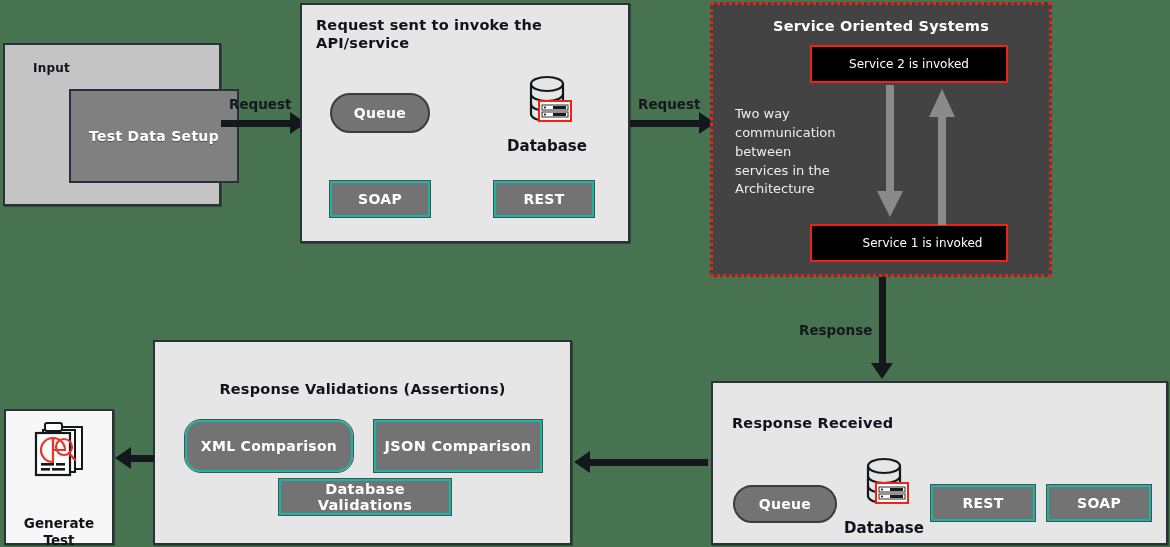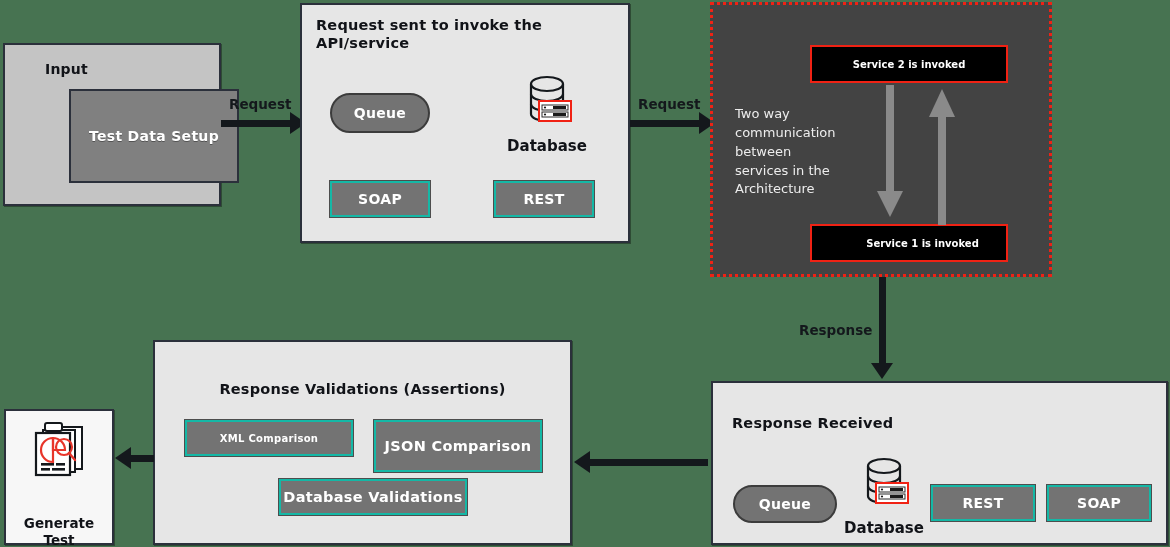--- a/index.html
+++ b/index.html
@@ -50,21 +50,21 @@
     border-radius: 999px;
     outline: none;
     border: 2px solid #3c3c3c;
   }
 
   
   #box-input {
     left: 3px; top: 43px; width: 218px; height: 163px;
     background: #c4c4c4;
   }
-  #input-title { left: 40px; top: 16px; font-size: 14px; }
+  #input-title { left: 28px; top: 16px; font-size: 12px; }
   #test-data-setup {
     left: 24px; top: 44px; width: 170px; height: 94px;
     background: #808080; border: 2px solid #2b303b;
     outline: none;
     font-size: 14px;
     text-shadow: 0 1px 0 rgba(0,0,0,0.35);
     margin-left: 40px;
   }
 
   
@@ -88,22 +88,22 @@
   }
   #soa-title {
     left: 0; top: 12px; width: 100%;
     text-align: center; color: #ffffff; font-size: 14.5px;
   }
   .svc-box {
     position: absolute;
     background: #000000;
     border: 2px solid #f02214;
     color: #ffffff;
-    font-weight: bold;
-    font-size: 10px;
+    font-weight: normal;
+    font-size: 12px;
     display: flex; align-items: center; justify-content: center; text-align: right;
   }
   #svc2 { left: 97px; top: 40px; width: 198px; height: 38px; }
   #svc1 { left: 97px; top: 219px; width: 198px; height: 38px; padding-left: 27px; }
   #soa-note {
     position: absolute; left: 22px; top: 100px; width: 112px;
     color: #ededed; font-size: 13px; line-height: 1.45;
     font-family: "DejaVu Sans", sans-serif;
   }
   .svc-arrow { position: absolute; }
@@ -119,23 +119,23 @@
   #soap-2  { left: 334px; top: 102px; width: 104px; height: 36px; font-size: 14px; }
   #db-2 { position:absolute; left: 128px; top: 72px; width: 86px; text-align: center; }
   #db-2 .db-label { font-size: 15px; font-weight: bold; color: #111318; margin-top: 2px; }
 
   
   #box-validations {
     left: 153px; top: 340px; width: 419px; height: 205px;
     background: #e6e6e6;
   }
   #validations-title { left: 0; top: 38px; width: 100%; text-align: center; font-size: 14.5px; }
-  #xml-cmp  { left: 30px; top: 78px; width: 168px; height: 36px; font-size: 10px; }
+  #xml-cmp  { left: 30px; top: 78px; width: 168px; height: 52px; font-size: 14px; border-radius: 16px; }
   #json-cmp { left: 219px; top: 78px; width: 168px; height: 52px; font-size: 14.5px; }
-  #db-val   { left: 124px; top: 137px; width: 188px; height: 36px; font-size: 14.5px; }
+  #db-val   { left: 124px; top: 137px; width: 172px; height: 36px; font-size: 14.5px; }
 
   
   #box-reports {
     left: 4px; top: 409px; width: 110px; height: 136px;
     background: #f7f7f7;
   }
   #reports-icon { position: absolute; left: 50%; top: 10px; transform: translateX(-50%); }
   #reports-label {
     position: absolute; left: 0; top: 68px; width: 100%;
     text-align: center; font-size: 13.5px; font-weight: bold;
@@ -194,20 +194,21 @@
       </span>
       <div class="db-label">Database</div>
     </div>
   </div>
 
   <div class="arrow-line" style="left:630px; top:120px; width:72px; height:7px;"></div>
   <div class="arrow-head head-right" style="left:699px; top:112px;"></div>
   <div class="arrow-label" style="left:638px; top:96px;">Request</div>
 
   <div class="panel" id="box-soa">
+    <div class="panel-title" id="soa-title">Service Oriented Systems</div>
 
     <div class="svc-box" id="svc2">Service 2 is invoked</div>
     <div class="svc-box" id="svc1">Service 1 is invoked</div>
 
     <div id="soa-note">Two way communication between services in the Architecture</div>
 
     <span class="svc-arrow" style="left:160px; top:80px;">
       <svg width="34" height="140" viewBox="0 0 34 140" aria-hidden="true">
         <rect x="13" y="0" width="8" height="112" fill="#8a8a8a"></rect>
         <polygon points="4,106 30,106 17,132" fill="#8a8a8a"></polygon>

